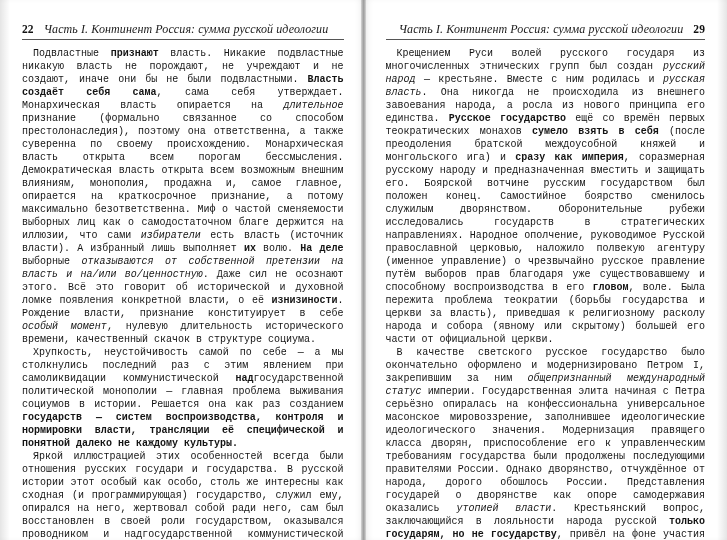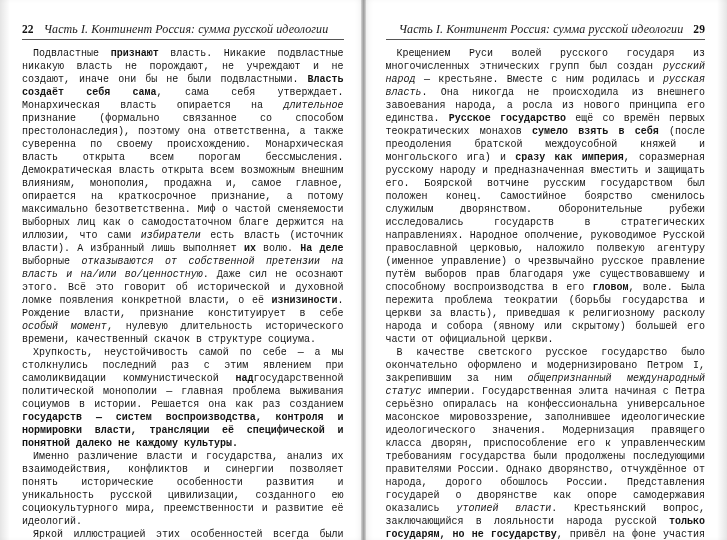--- a/index.html
+++ b/index.html
@@ -111,21 +111,20 @@
 
   <div class="page left">
     <div class="running-head">
       <span class="folio">22</span>
       <span class="rh-title">Часть I. Континент Россия: сумма русской идеологии</span>
     </div>
     <div class="rule"></div>
     <div class="body-text">
       <p>Подвластные <b>признают</b> власть. Никакие подвластные никакую власть не порождают, не учреждают и не создают, иначе они бы не были подвластными. <b>Власть создаёт себя сама</b>, сама себя утверждает. Монархическая власть опирается на <i>длительное</i> признание (формально связанное со способом престолонаследия), поэтому она ответственна, а также суверенна по своему происхождению. Монархическая власть открыта всем порогам бессмысления. Демократическая власть открыта всем возможным внешним влияниям, монополия, продажна и, самое главное, опирается на краткосрочное признание, а потому максимально безответственна. Миф о частой сменяемости выборных лиц как о самодостаточном благе держится на иллюзии, что сами <i>избиратели</i> есть власть (источник власти). А избранный лишь выполняет <b>их</b> волю. <b>На деле</b> выборные <i>отказываются от собственной претензии на власть и на/или во/ценностную</i>. Даже сил не осознают этого. Всё это говорит об исторической и духовной ломке появления конкретной власти, о её <b>изнизиности</b>. Рождение власти, признание конституирует в себе <i>особый момент</i>, нулевую длительность исторического времени, качественный скачок в структуре социума.</p>
       <p>Хрупкость, неустойчивость самой по себе — а мы столкнулись последний раз с этим явлением при самоликвидации коммунистической <b>над</b>государственной политической монополии — главная проблема выживания социумов в истории. Решается она как раз созданием <b>государств — систем воспроизводства, контроля и нормировки власти, трансляции её специфической и понятной далеко не каждому культуры.</b></p>
-      <p>Именно различение власти и государства, анализ их взаимодействия, конфликтов и синергии позволяет понять исторические особенности развития и уникальность русской цивилизации, созданного ею социокультурного мира, преемственности и развитие её идеологий.</p>
       <p>Яркой иллюстрацией этих особенностей всегда были отношения русских государи и государства. В русской истории этот особый как особо, столь же интересны как сходная (и программирующая) государство, служил ему, опирался на него, жертвовал собой ради него, сам был восстановлен в своей роли государством, оказывался проводником и надгосударственной коммунистической сверх-власть, восстанав-</p>
     </div>
   </div>
 
   <div class="page right">
     <div class="running-head">
       <span class="rh-title">Часть I. Континент Россия: сумма русской идеологии</span>
       <span class="folio">29</span>
     </div>
     <div class="rule"></div>

